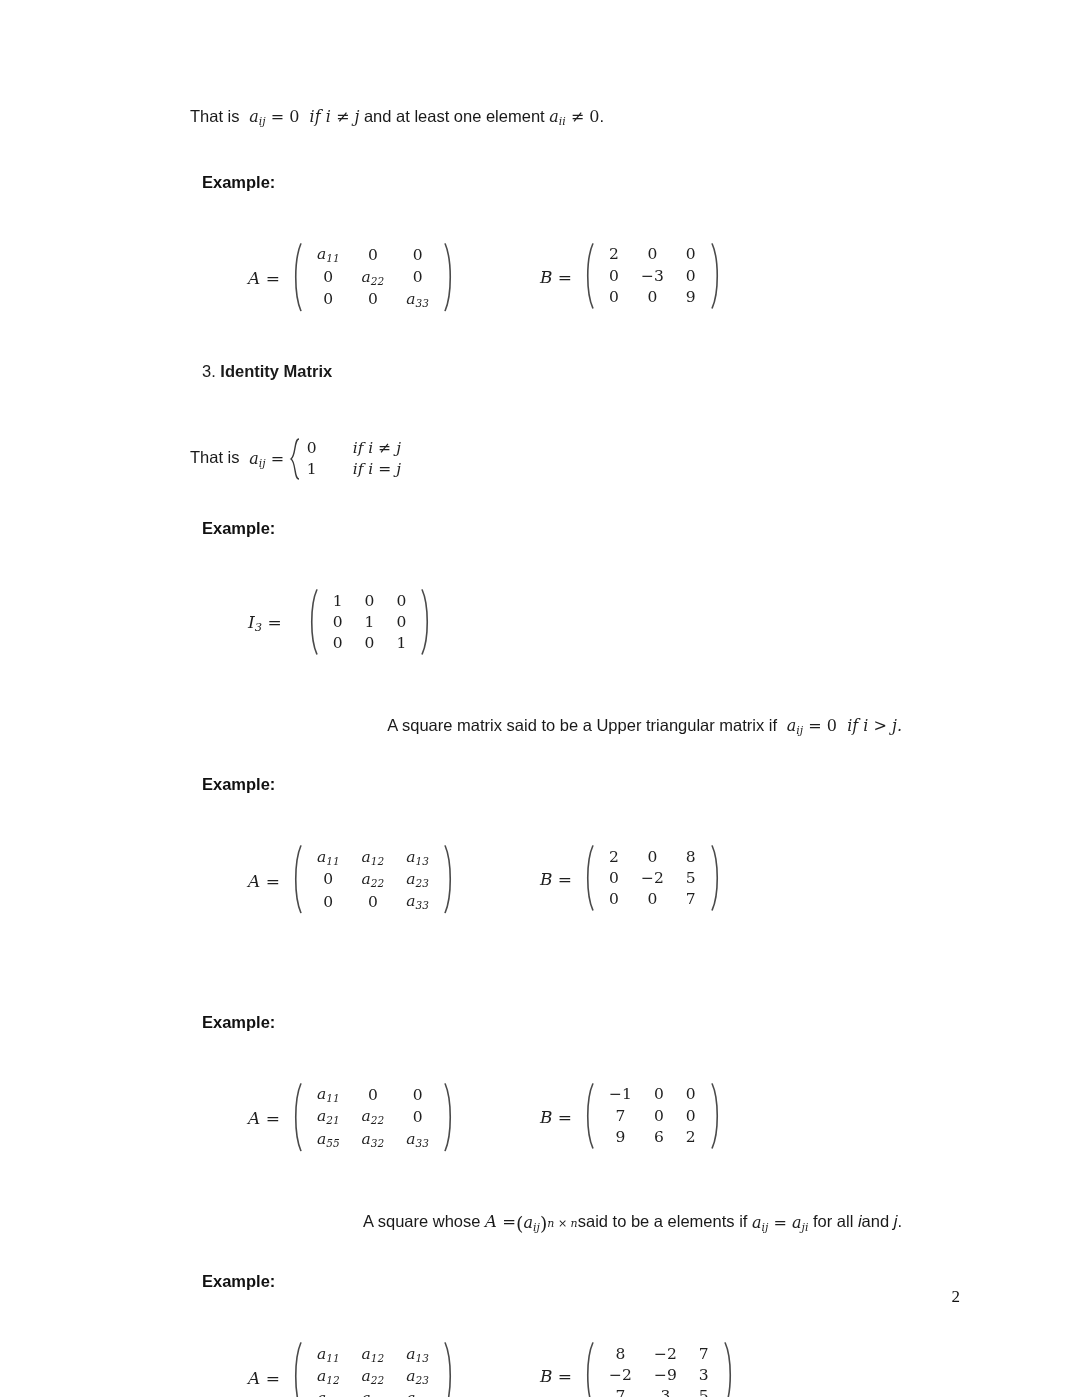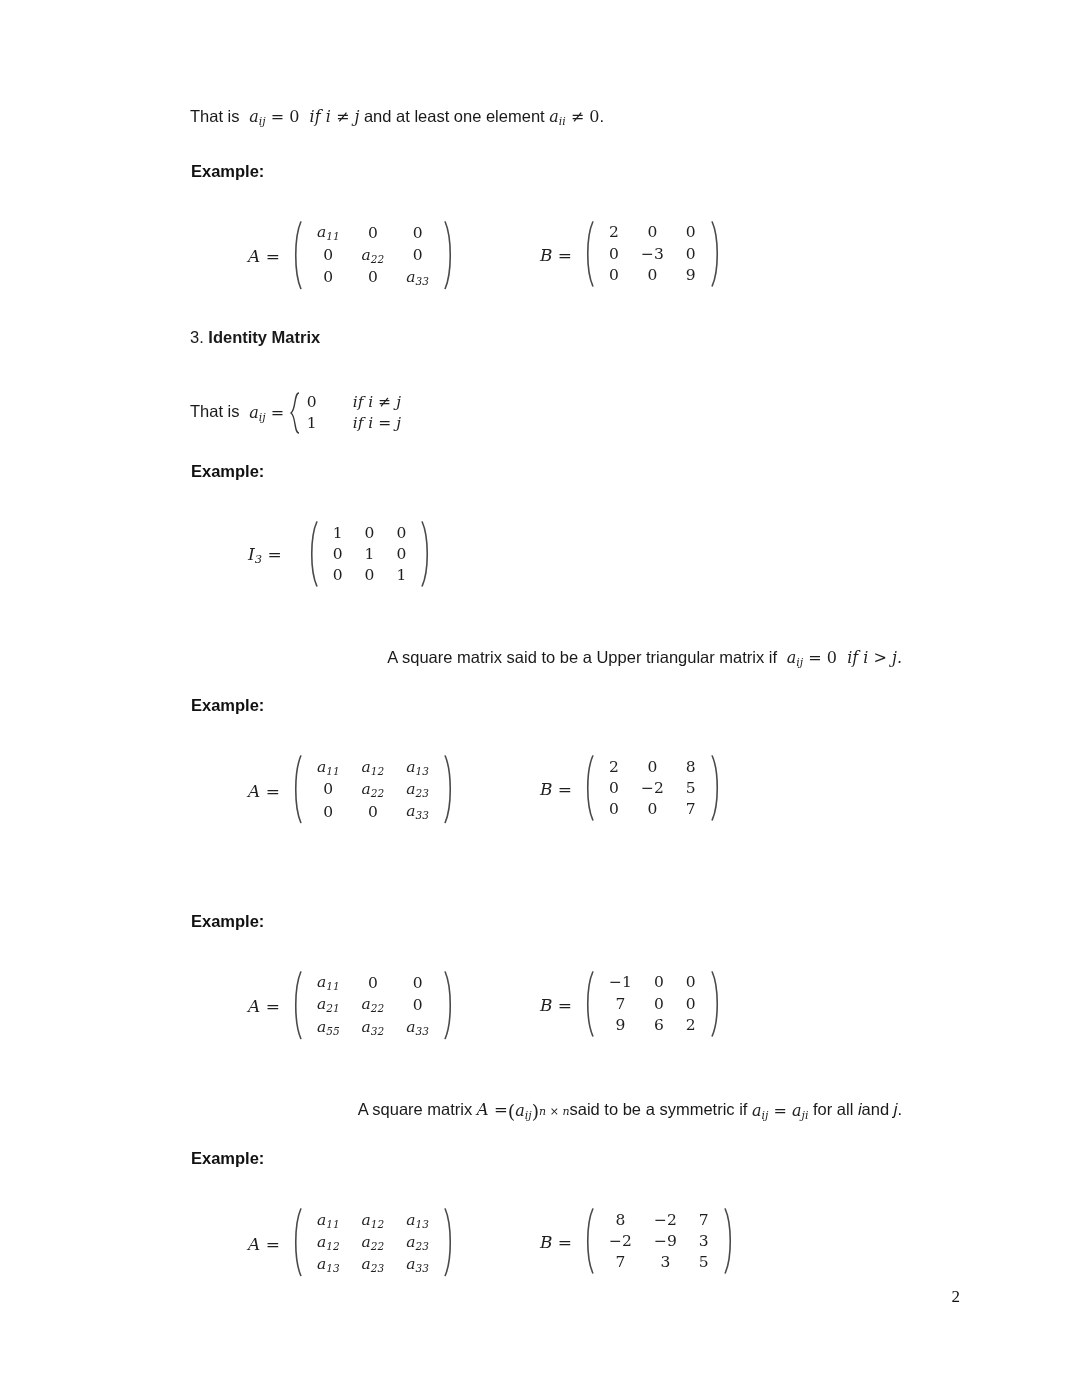--- a/index.html
+++ b/index.html
@@ -36,28 +36,28 @@
     color: #1a1a1a;
     margin: 0;
     text-align: justify;
   }
   .indent-first {
     text-indent: 118px;
   }
   .heading {
     font-size: 16.5px;
     color: #1a1a1a;
-    margin: 0;
+    margin: 12px;
   }
   .heading b { font-weight: bold; }
   .example-label {
     font-size: 16.5px;
     font-weight: bold;
     color: #111;
-    margin: 1px;
+    margin: 12px;
   }
   .def-line {
     font-size: 16.5px;
     color: #1a1a1a;
     margin: 0;
     padding-left: 66px;
     text-align: right;
   }
 
   
@@ -537,27 +537,27 @@
         </span>
       </div>
     </div>
 
     <div class="sp-4"></div>
 
 
     <div class="sp-2"></div>
 
     <p class="def-line">
-      <span>A square matrix</span>
+      <span>A square whose</span>
       <span class="mathit">A =</span><span class="inline-eq">
           <span class="grp-paren">(</span>
           <span class="math"><i>a</i><sub>ij</sub></span>
           <span class="grp-paren">)</span>
           <span class="nxn">n × n</span>
-        </span><span>said to be a symmetric if</span>
+        </span><span>said to be a elements if</span>
       <span class="math"><i>a</i><sub>ij</sub> <span class="up">=</span> <i>a</i><sub>ji</sub></span>
       <span>for all</span>
       <i>i</i><span>and</span>
       <i>j</i><span>.</span>
     </p>
 
     <div class="sp-5"></div>
 
     <p class="example-label">Example:</p>
 

